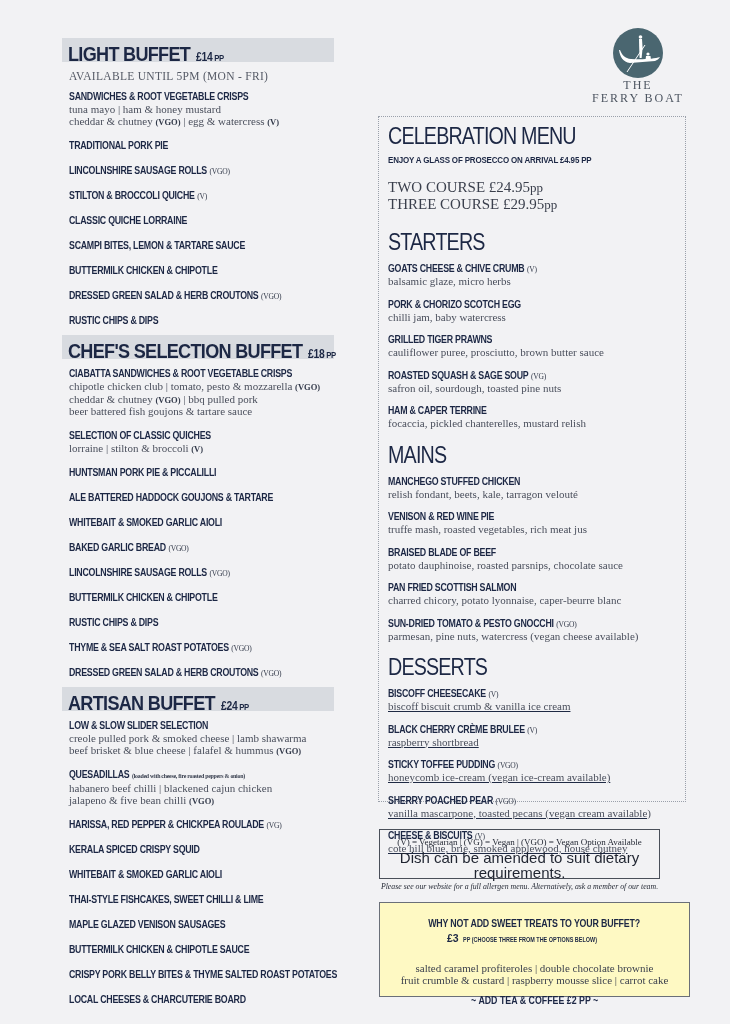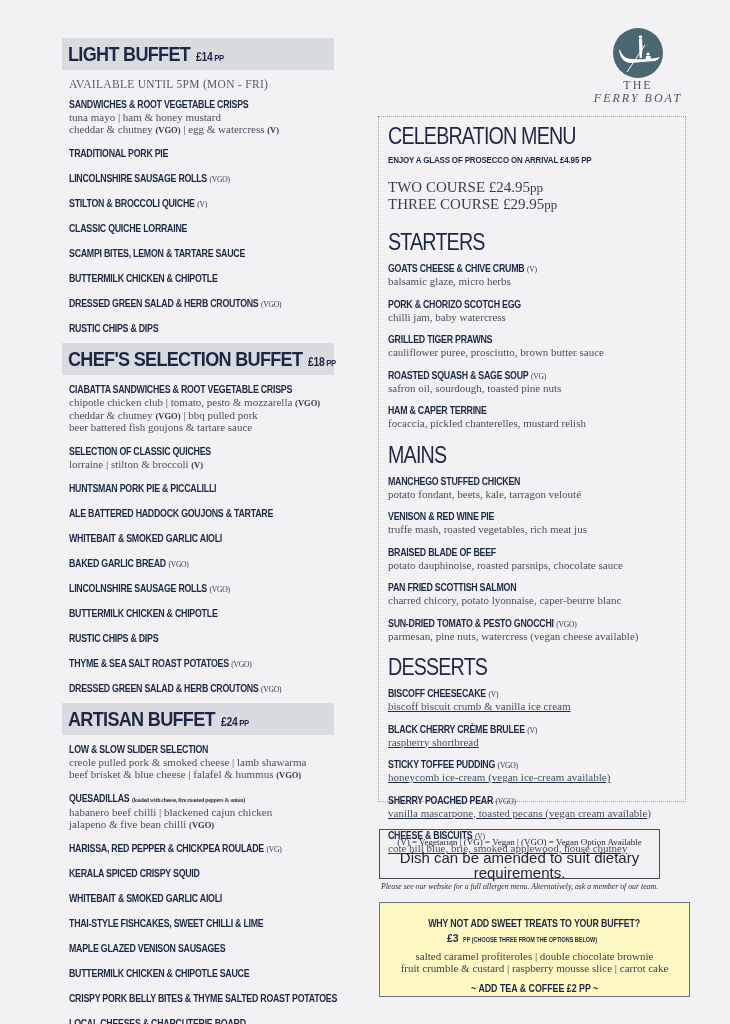--- a/index.html
+++ b/index.html
@@ -6,21 +6,21 @@
     html, body { width: 730px; height: 1024px; overflow: hidden; }
     body {
       background: #f2f2f4;
       color: #1f2a44;
       font-family: "Liberation Serif", serif;
       position: relative;
     }
     .left-col { position: absolute; left: 62px; top: 38px; width: 272px; }
     .band {
       background: #d8dbe0;
-      height: 32px;
+      height: 24px;
       padding-left: 6px;
       display: flex;
       align-items: baseline;
       white-space: nowrap;
     }
     .band-title {
       font-family: "Liberation Sans", sans-serif;
       font-weight: bold;
       font-size: 21px;
       color: #1c2744;
@@ -93,21 +93,21 @@
 
     
     .logo { position: absolute; left: 588px; top: 28px; width: 100px; text-align: center; }
     .logo-circle { width: 50px; height: 50px; margin: 0 auto; }
     .logo-the {
       font-family: "Liberation Serif", serif;
       font-size: 12px; letter-spacing: 2px; color: #4d5561; margin-top: 1px; line-height: 13px;
     }
     .logo-name {
       font-family: "Liberation Serif", serif;
-      font-size: 12px; letter-spacing: 2px; color: #4d5561; line-height: 13px; white-space: nowrap; font-style: italic;
+      font-size: 12px; letter-spacing: 2px; color: #4d5561; line-height: 13px; white-space: nowrap;
     }
 
     
     .cele {
       position: absolute; left: 378px; top: 116px; width: 308px; height: 686px;
       border: 1px dotted #9aa0aa;
       padding: 6px 0 0 9px;
     }
     .cele-title, .cele-heading {
       font-family: "Liberation Sans", sans-serif;
@@ -160,21 +160,21 @@
       display: inline-block; transform: scaleX(0.84); white-space: nowrap; letter-spacing: -0.2px;
     }
     .treats .t-price { line-height: 12px; }
     .treats .t-price .big {
       font-family: "Liberation Sans", sans-serif; font-weight: bold; font-size: 10.5px; color: #1c2744;
     }
     .treats .t-price .small {
       font-family: "Liberation Sans", sans-serif; font-weight: bold; font-size: 6.5px; color: #1c2744;
       display: inline-block; transform: scaleX(0.84); transform-origin: left center; white-space: nowrap;
     }
-    .treats .t-opts { font-family: "Liberation Serif", serif; font-size: 11px; color: #3a3f4c; line-height: 12px; margin-top: 4px; white-space: nowrap; }
+    .treats .t-opts { font-family: "Liberation Serif", serif; font-size: 11px; color: #3a3f4c; line-height: 12px; margin-top: 16px; white-space: nowrap; }
     .treats .t-tea {
       font-family: "Liberation Sans", sans-serif; font-weight: bold; font-size: 10.5px; color: #1c2744;
       display: inline-block; transform: scaleX(0.84); margin-top: 8px; white-space: nowrap;
     }
   </style>
 </head>
 <body>
 
 <div class="left-col">
 
@@ -297,21 +297,21 @@
       <div class="item"><div class="item-name"><span>PORK &amp; CHORIZO SCOTCH EGG</span><span class="tag"></span></div><div class="desc">chilli jam, baby watercress</div></div>
       <div class="item"><div class="item-name"><span>GRILLED TIGER PRAWNS</span><span class="tag"></span></div><div class="desc">cauliflower puree, prosciutto, brown butter sauce</div></div>
       <div class="item"><div class="item-name"><span>ROASTED SQUASH &amp; SAGE SOUP</span><span class="tag">(VG)</span></div><div class="desc">safron oil, sourdough, toasted pine nuts</div></div>
       <div class="item"><div class="item-name"><span>HAM &amp; CAPER TERRINE</span><span class="tag"></span></div><div class="desc">focaccia, pickled chanterelles, mustard relish</div></div>
     </div>
   </div>
 
   <div style="margin-top:8px;">
     <div class="cele-heading">MAINS</div>
     <div style="margin-top:3px;">
-      <div class="item"><div class="item-name"><span>MANCHEGO STUFFED CHICKEN</span><span class="tag"></span></div><div class="desc">potato fondant, beets, kale, tarragon velouté</div></div>
+      <div class="item"><div class="item-name"><span>MANCHEGO STUFFED CHICKEN</span><span class="tag"></span></div><div class="desc">relish fondant, beets, kale, tarragon velouté</div></div>
       <div class="item"><div class="item-name"><span>VENISON &amp; RED WINE PIE</span><span class="tag"></span></div><div class="desc">truffe mash, roasted vegetables, rich meat jus</div></div>
       <div class="item"><div class="item-name"><span>BRAISED BLADE OF BEEF</span><span class="tag"></span></div><div class="desc">potato dauphinoise, roasted parsnips, chocolate sauce</div></div>
       <div class="item"><div class="item-name"><span>PAN FRIED SCOTTISH SALMON</span><span class="tag"></span></div><div class="desc">charred chicory, potato lyonnaise, caper-beurre blanc</div></div>
       <div class="item"><div class="item-name"><span>SUN-DRIED TOMATO &amp; PESTO GNOCCHI</span><span class="tag">(VGO)</span></div><div class="desc">parmesan, pine nuts, watercress (vegan cheese available)</div></div>
     </div>
   </div>
 
   <div style="margin-top:8px;">
     <div class="cele-heading">DESSERTS</div>
     <div style="margin-top:3px;text-decoration:underline;">

